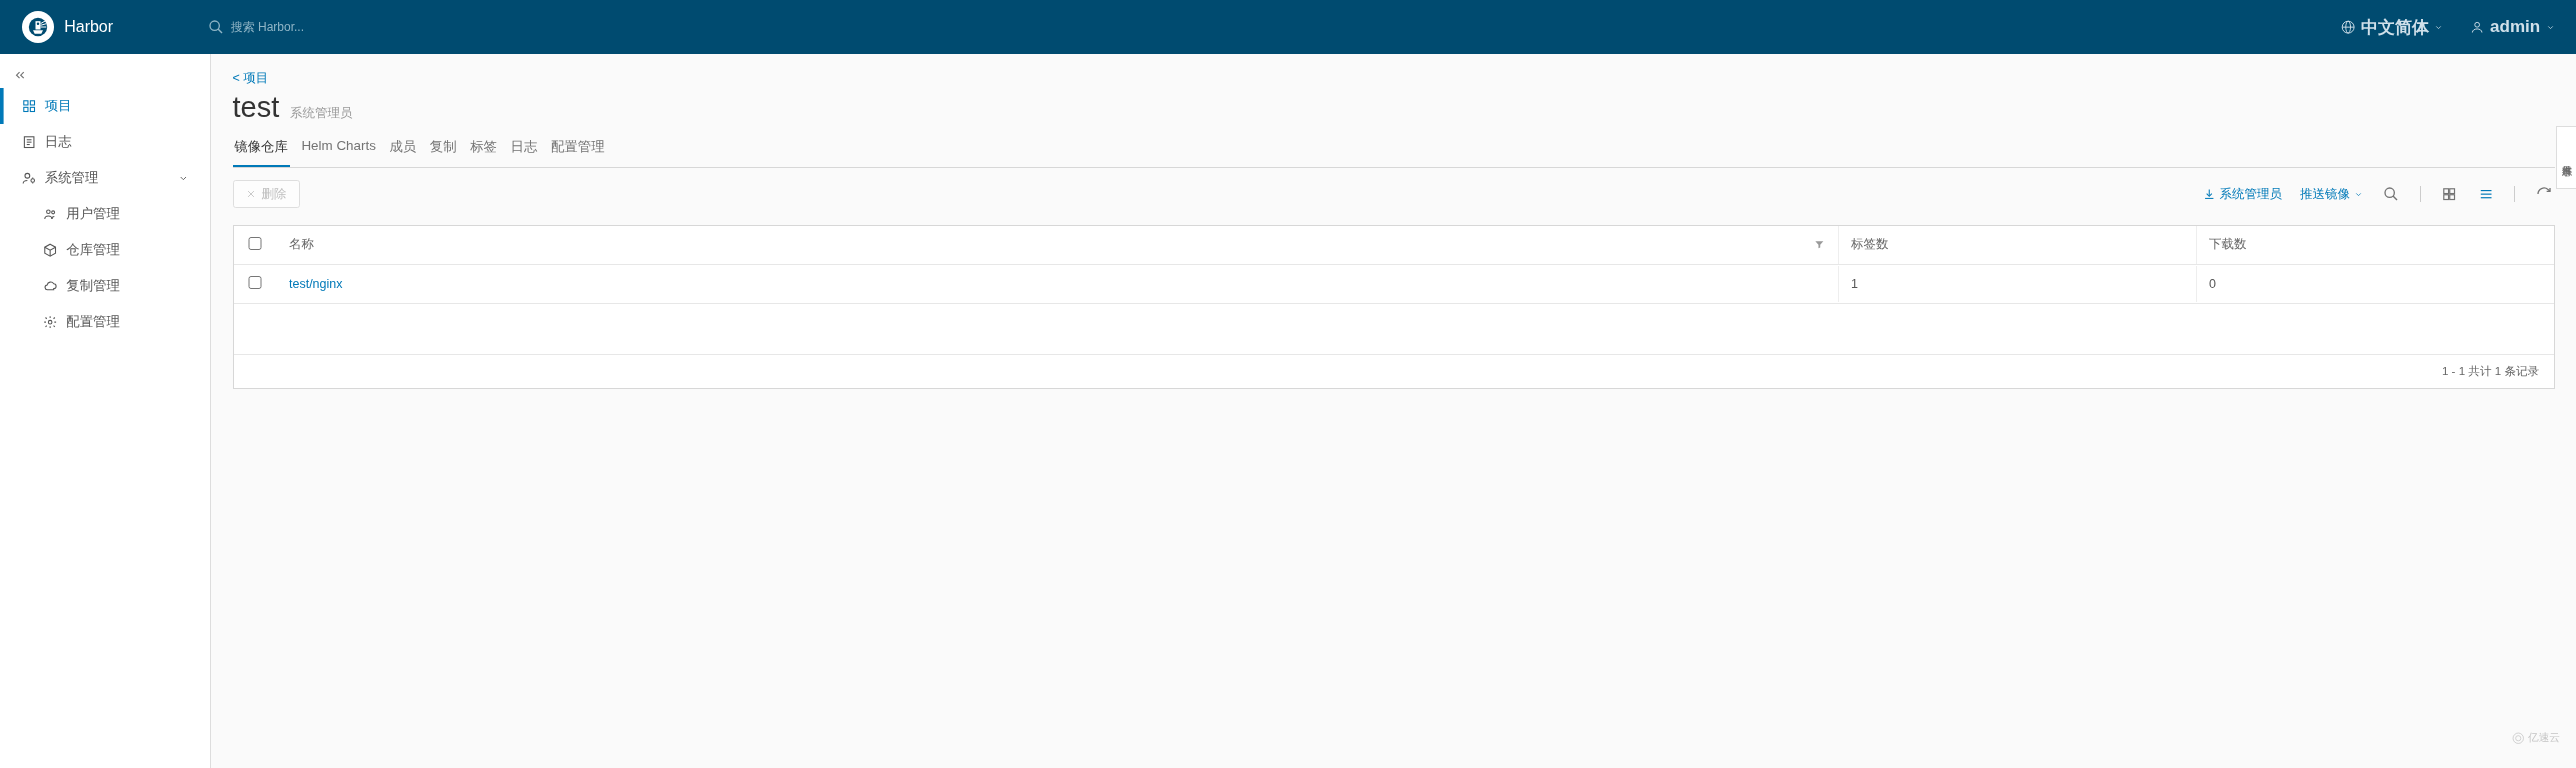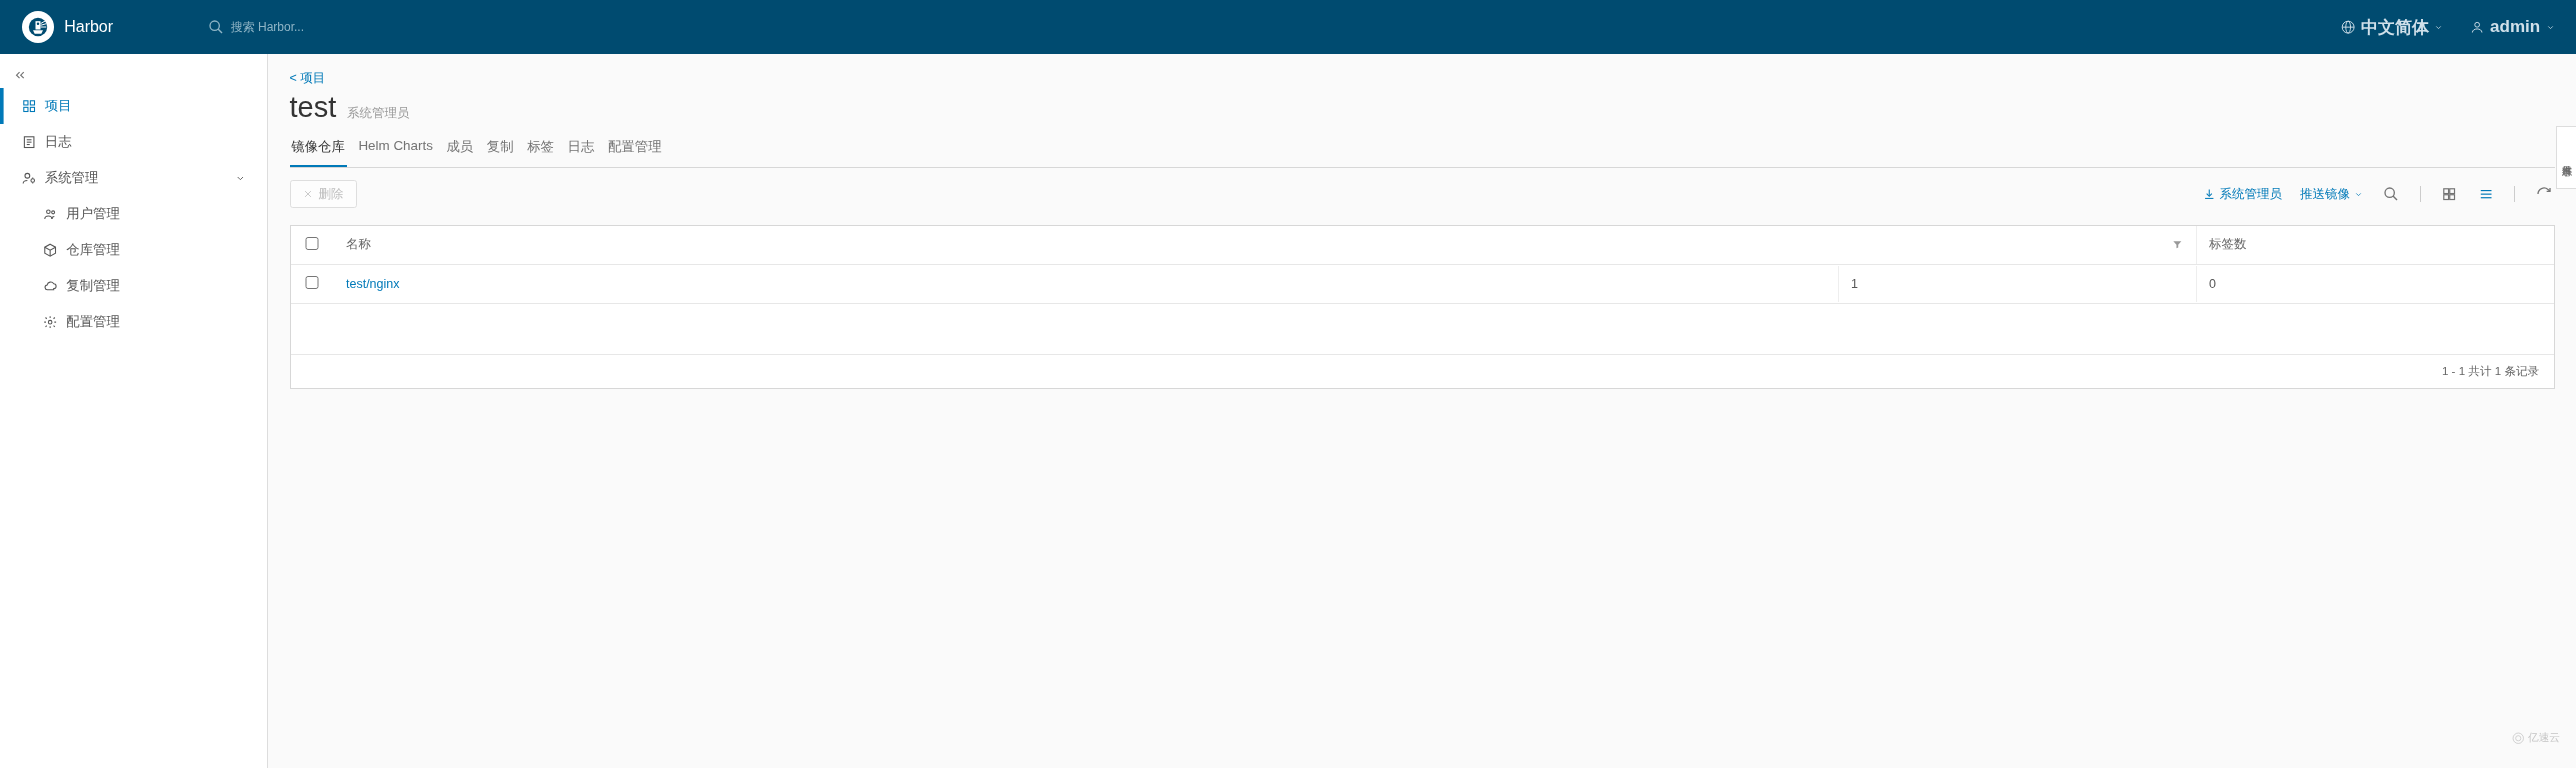--- a/index.html
+++ b/index.html
@@ -9,21 +9,21 @@
 .logo-area { display: flex; align-items: center; gap: 10.7px; width: 186px; }
 .logo-circle { width: 32px; height: 32px; border-radius: 50%; background: #fff; display: flex; align-items: center; justify-content: center; }
 .product-name { font-size: 16px; font-weight: 400; color: #fff; }
 .search-area { display: flex; align-items: center; gap: 7.2px; flex: 1; color: #d0e0ea; }
 .search-input { background: transparent; border: none; color: #84cc16; font-size: 12px; outline: none; width: 358px; }
 .search-input::placeholder { color: #8fb5c6; }
 .header-right { display: flex; align-items: center; gap: 27px; color: #d0e0ea; }
 .header-link { display: flex; align-items: center; gap: 5.4px; cursor: pointer; font-size: 17px; font-weight: bold; }
 
 .body { display: flex; height: calc(100vh - 54px); }
-.sidebar { width: 268px; background: #fff; border-right: 0.9px solid #ddd; padding-top: 9px; position: relative; }
+.sidebar { width: 211px; background: #fff; border-right: 0.9px solid #ddd; padding-top: 9px; position: relative; }
 .sidebar-collapse { text-align: right; padding: 5.4px 12.5px; cursor: pointer; color: #737373; }
 .nav-item { display: flex; align-items: center; gap: 9px; padding: 9px 21.5px; cursor: pointer; color: #565656; font-size: 13.4px; }
 .nav-item.active { background: #fff; color: #0079b8; font-weight: 500; box-shadow: inset 3.6px 0 0 #0079b8; }
 .nav-item.sub { padding-left: 43px; }
 .nav-item .caret { margin-left: auto; }
 
 .content { flex: 1; background: #f2f2f2; padding: 18px 32px; overflow: auto; position: relative; }
 
 .content { background: #fafafa; padding: 0; }
 .content-pad { padding: 16px 21.5px 0 21.5px; }
@@ -291,20 +291,21 @@
           <div class="dg-cell c-check"><input type="checkbox" style=""></div>
           <div class="dg-cell c-name">
             <span>名称</span>
             <span class="filter-icon">
                 <svg width="10.7" height="10.7" viewBox="0 0 24 24" fill="currentColor">
                   <path d="M3 5h18l-7 8v6l-4 2v-8z"></path>
                 </svg>
               </span>
           </div>
           <div class="dg-cell c-tags"><span>标签数</span></div>
+          <div class="dg-cell c-pulls"><span>下载数</span></div>
         </div>
         <div class="dg-row">
           <div class="dg-cell c-check"><input type="checkbox" style=""></div>
           <div class="dg-cell c-name">
               <a>test/nginx</a>
             </div>
           <div class="dg-cell c-tags"><span>1</span></div>
           <div class="dg-cell c-pulls"><span>0</span></div>
         </div>
         <div class="dg-spacer"></div>

